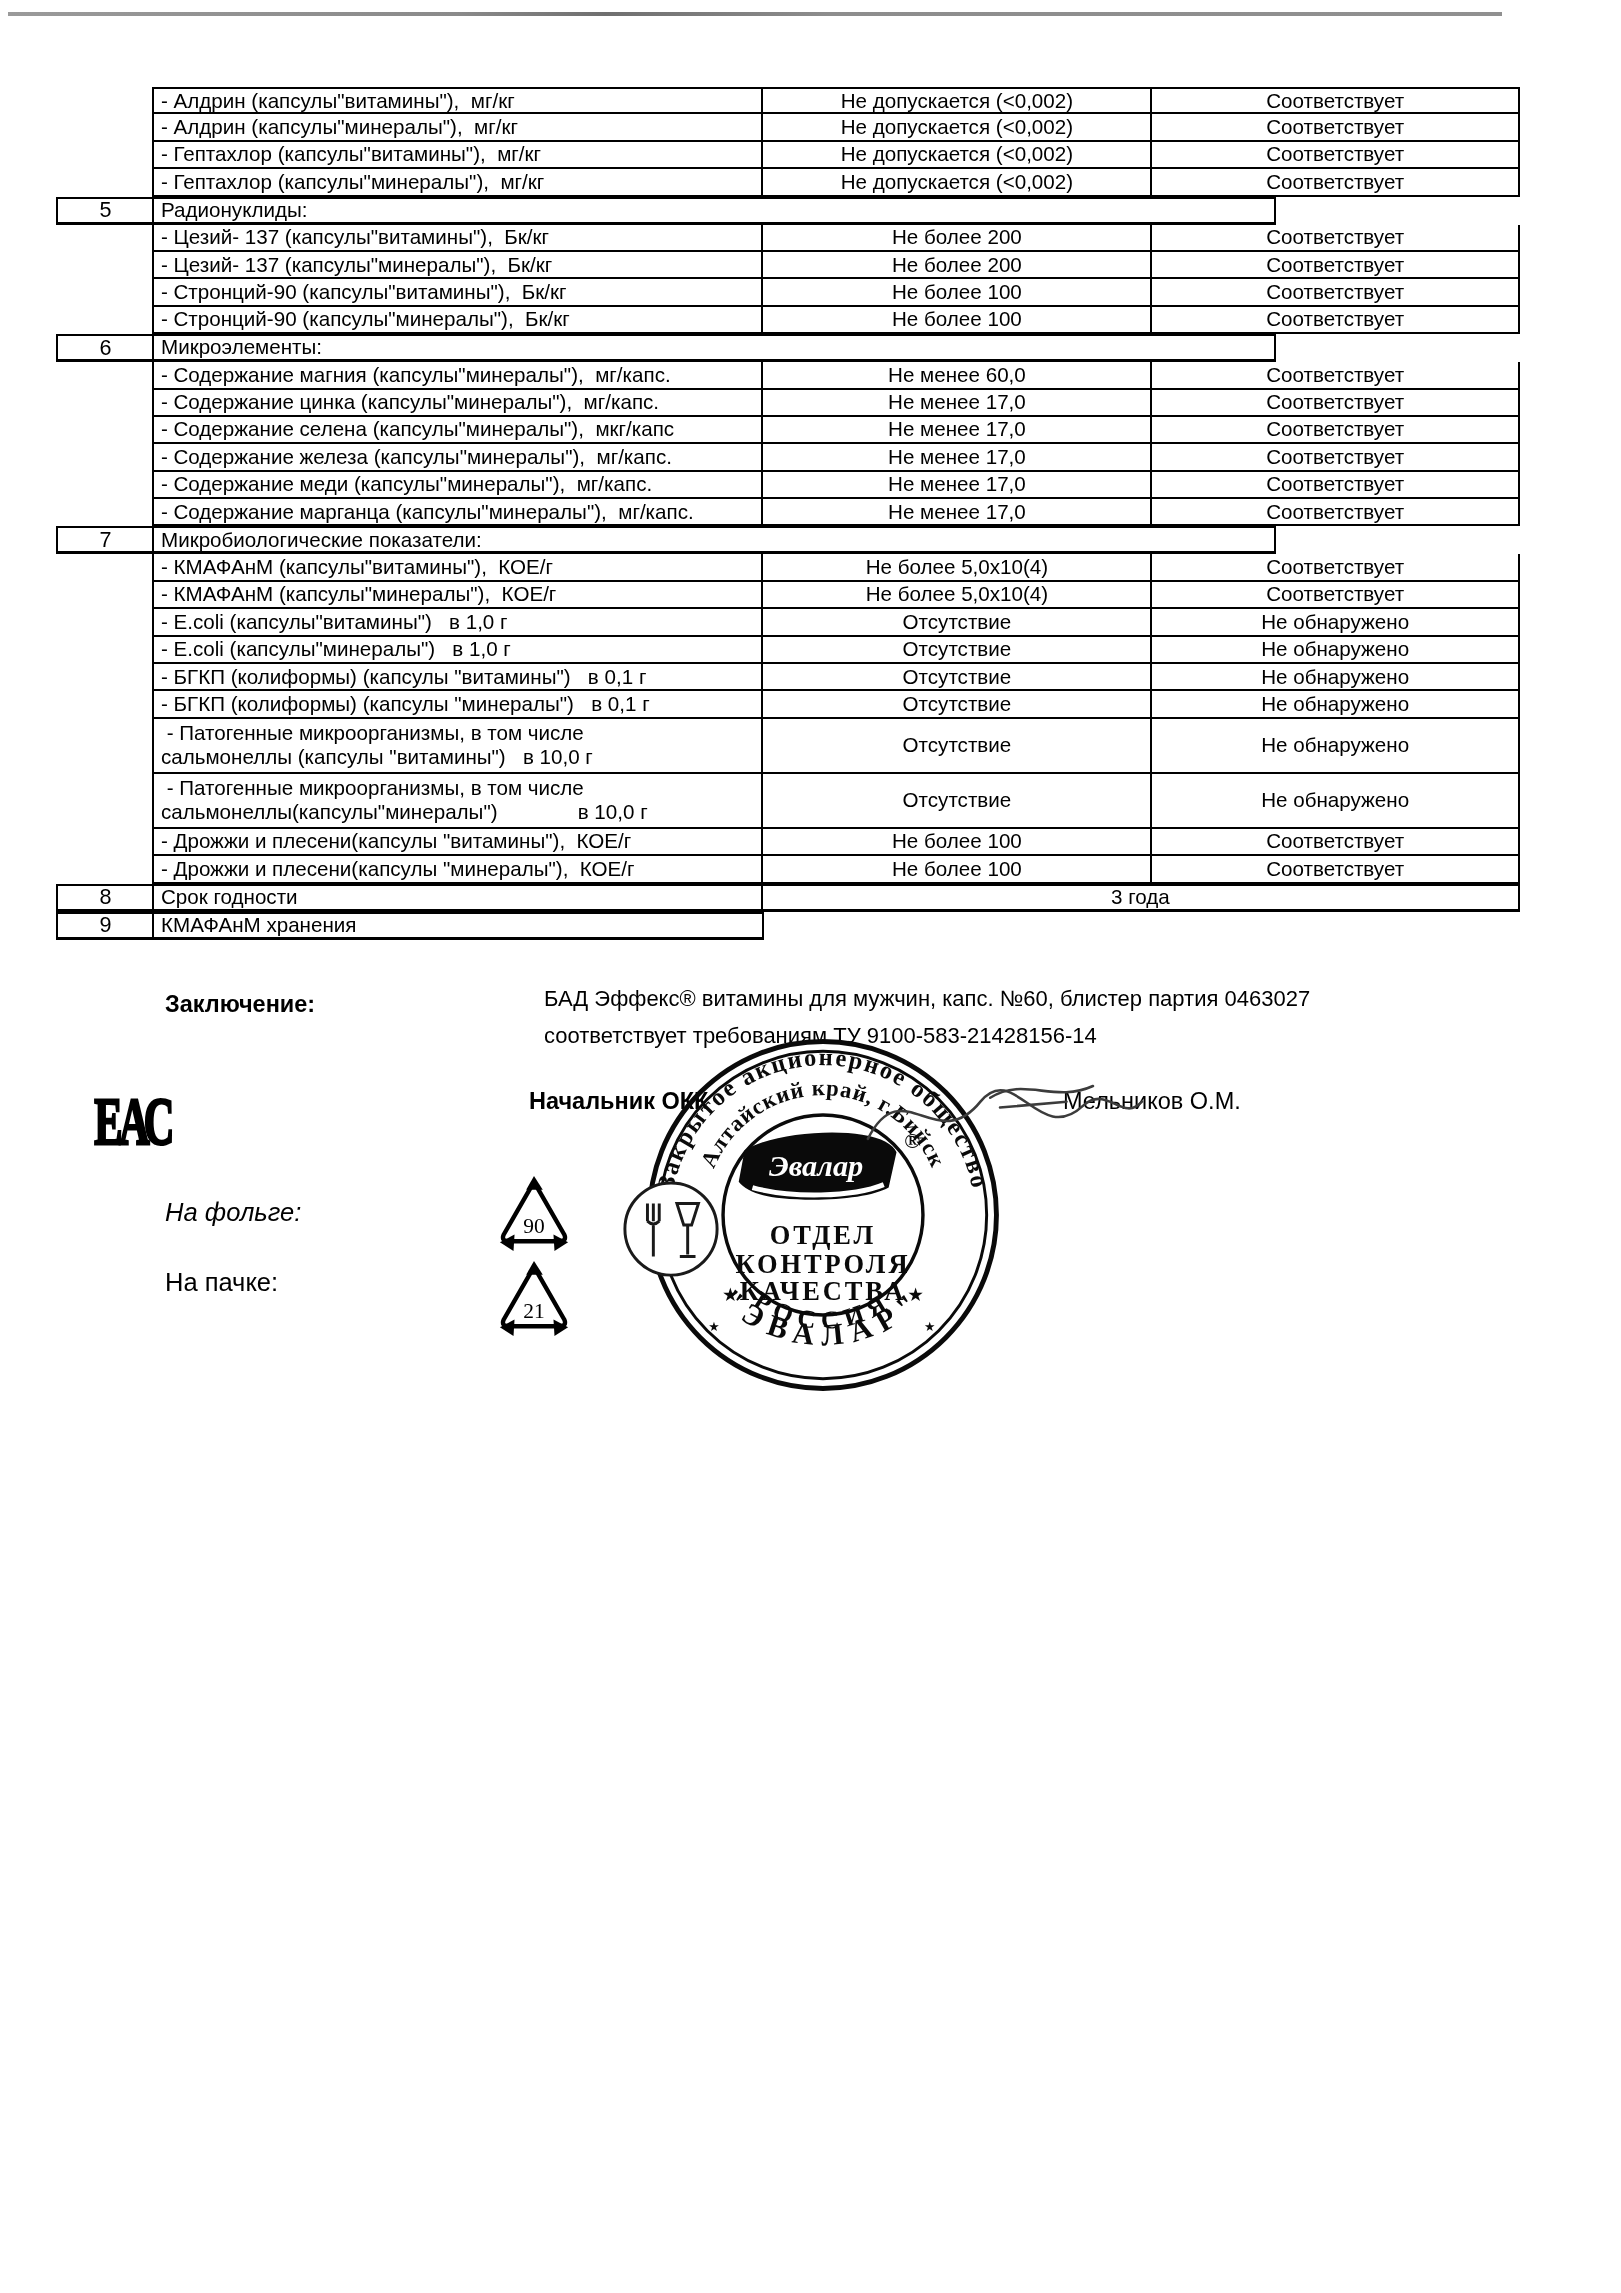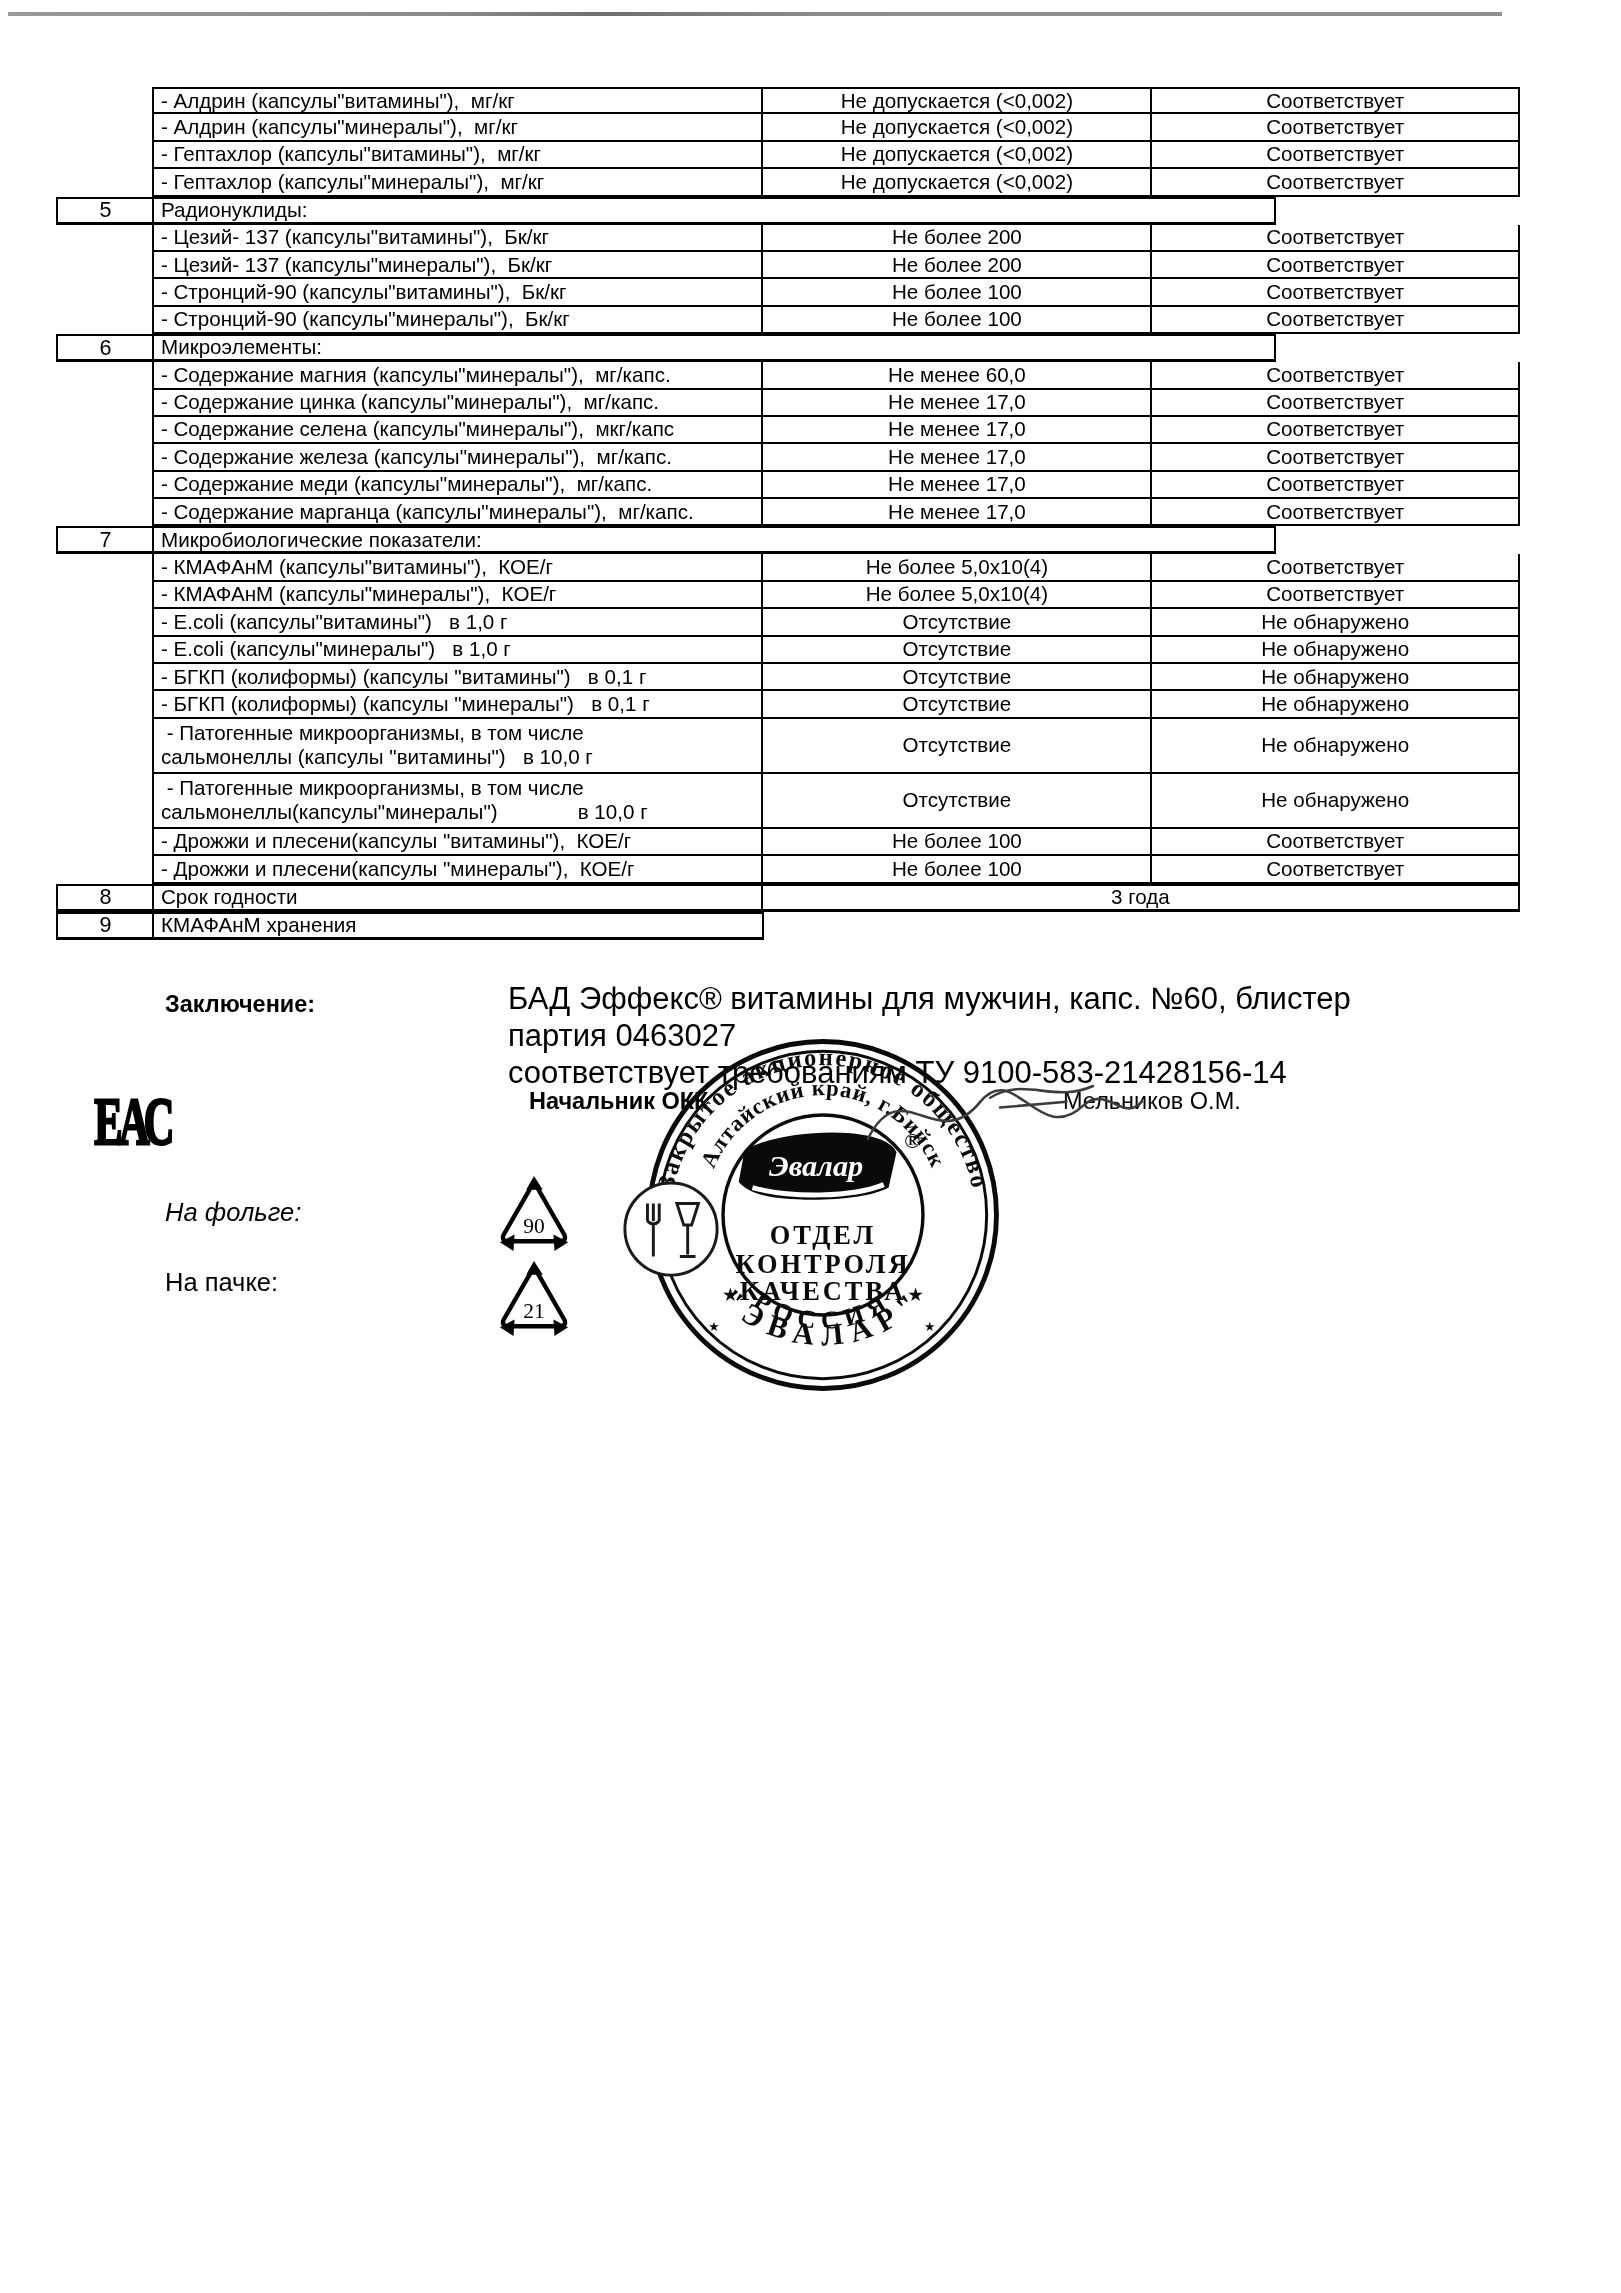--- a/index.html
+++ b/index.html
@@ -22,21 +22,21 @@
   .num{width:99px;justify-content:center;font-size:21.6px;}
   .num.blank{border:none;background:transparent;}
   .param{width:612px;padding-left:6.9px;white-space:pre-wrap;}
   .value{width:393px;justify-content:center;text-align:center;}
   .status{width:370px;justify-content:center;text-align:center;}
   .seclabel{width:1124px;padding-left:6.9px;}
   .mergedv{width:760px;justify-content:center;text-align:left;}
   .trow.section .cell,.trow.merged .cell{border-top:2px solid #000;border-bottom-width:3.9px;}
   
   .zakl-label{left:165px;top:983px;font-size:23.5px;font-weight:bold;margin-top:8px;}
-  .concl{left:508px;top:980px;width:941px;font-size:31px;line-height:37px;}
+  .concl{left:544px;top:980px;width:941px;font-size:22px;line-height:37px;}
   .nach{left:529px;top:1088px;font-size:23.5px;font-weight:bold;}
   .meln{left:1063px;top:1088px;font-size:23.5px;}
   .foil-label{left:165px;top:1198px;font-size:25.5px;font-style:italic;}
   .pack-label{left:165px;top:1268px;font-size:25.5px;}
   .eac-box{left:94px;top:1074px;}
   .recy-90{left:495px;top:1172px;}
   .recy-21{left:495px;top:1257px;}
   .stamp-box{left:627px;top:1019px;}
   .glass-box{left:620px;top:1178px;}
   .sig-box{left:843px;top:1041px;}

